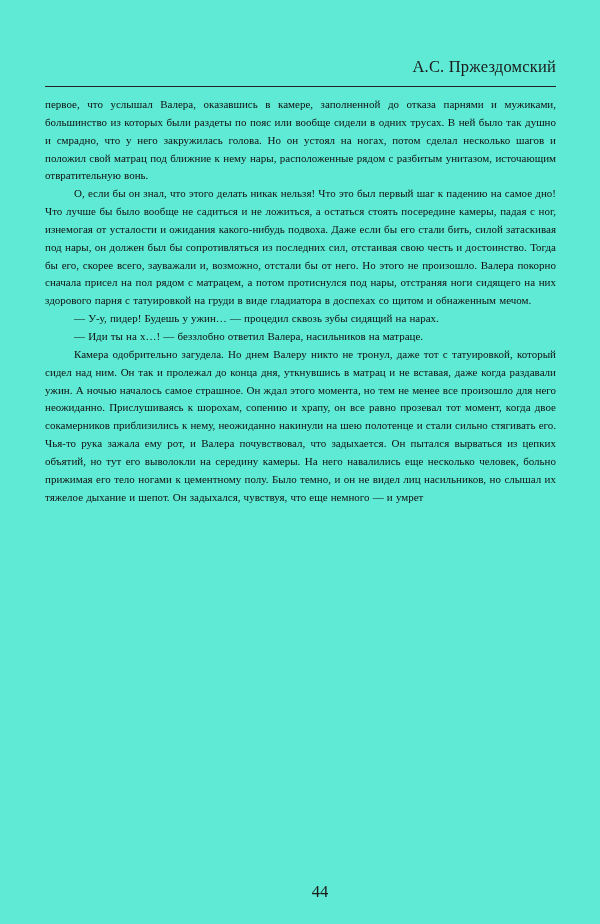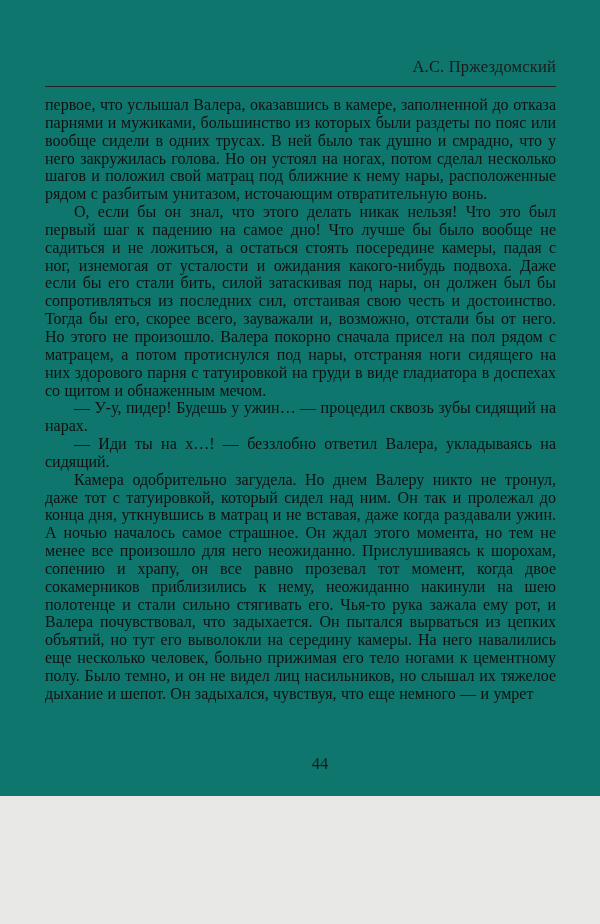--- a/index.html
+++ b/index.html
@@ -3,23 +3,23 @@
 <meta charset="utf-8">
 <style>
   html, body {
     margin: 0;
     padding: 0;
     background: #e8e8e6;
   }
   .page {
     position: relative;
     width: 600px;
-    height: 796px;
+    height: 924px;
     margin: 0 auto;
-    background: #0f766e;
+    background: #5eead4;
     color: #111111;
     font-family: "Liberation Serif", "DejaVu Serif", serif;
     box-sizing: border-box;
     overflow: hidden;
   }
   .page-inner {
     position: absolute;
     left: 45px;
     right: 44px;
     top: 0;
@@ -32,21 +32,21 @@
     letter-spacing: 0.2px;
     color: #1a1a1a;
   }
   .head-rule {
     border: none;
     border-top: 1.4px solid #222222;
     margin: 9px 0 0 0;
   }
   .body-text {
     margin-top: 9px;
-    font-size: 16px;
+    font-size: 11px;
     line-height: 17.85px;
     text-align: justify;
     color: #101010;
   }
   .body-text p {
     margin: 0;
     padding: 0;
     text-indent: 29px;
     word-spacing: 0.4px;
   }
@@ -73,21 +73,21 @@
     <div class="running-head">
       <span>А.С. Пржездомский</span>
     </div>
 
     <hr class="head-rule">
 
     <div class="body-text">
       <p class="no-indent">первое, что услышал Валера, оказавшись в камере, заполненной до отказа парнями и мужиками, большинство из которых были раздеты по пояс или вообще сидели в одних трусах. В ней было так душно и смрадно, что у него закружилась голова. Но он устоял на ногах, потом сделал несколько шагов и положил свой матрац под ближние к нему нары, расположенные рядом с разбитым унитазом, источающим отвратительную вонь.</p>
       <p>О, если бы он знал, что этого делать никак нельзя! Что это был первый шаг к падению на самое дно! Что лучше бы было вообще не садиться и не ложиться, а остаться стоять посередине камеры, падая с ног, изнемогая от усталости и ожидания какого-нибудь подвоха. Даже если бы его стали бить, силой затаскивая под нары, он должен был бы сопротивляться из последних сил, отстаивая свою честь и достоинство. Тогда бы его, скорее всего, зауважали и, возможно, отстали бы от него. Но этого не произошло. Валера покорно сначала присел на пол рядом с матрацем, а потом протиснулся под нары, отстраняя ноги сидящего на них здорового парня с татуировкой на груди в виде гладиатора в доспехах со щитом и обнаженным мечом.</p>
       <p>— У-у, пидер! Будешь у ужин… — процедил сквозь зубы сидящий на нарах.</p>
-      <p>— Иди ты на х…! — беззлобно ответил Валера, укладываясь на сидящий.</p>
+      <p>— Иди ты на х…! — беззлобно ответил Валера, насильников на матраце.</p>
       <p>Камера одобрительно загудела. Но днем Валеру никто не тронул, даже тот с татуировкой, который сидел над ним. Он так и пролежал до конца дня, уткнувшись в матрац и не вставая, даже когда раздавали ужин. А ночью началось самое страшное. Он ждал этого момента, но тем не менее все произошло для него неожиданно. Прислушиваясь к шорохам, сопению и храпу, он все равно прозевал тот момент, когда двое сокамерников приблизились к нему, неожиданно накинули на шею полотенце и стали сильно стягивать его. Чья-то рука зажала ему рот, и Валера почувствовал, что задыхается. Он пытался вырваться из цепких объятий, но тут его выволокли на середину камеры. На него навалились еще несколько человек, больно прижимая его тело ногами к цементному полу. Было темно, и он не видел лиц насильников, но слышал их тяжелое дыхание и шепот. Он задыхался, чувствуя, что еще немного — и умрет</p>
     </div>
 
   </div>
 
   <div class="folio">
     <span>44</span>
   </div>
 </div>
 

